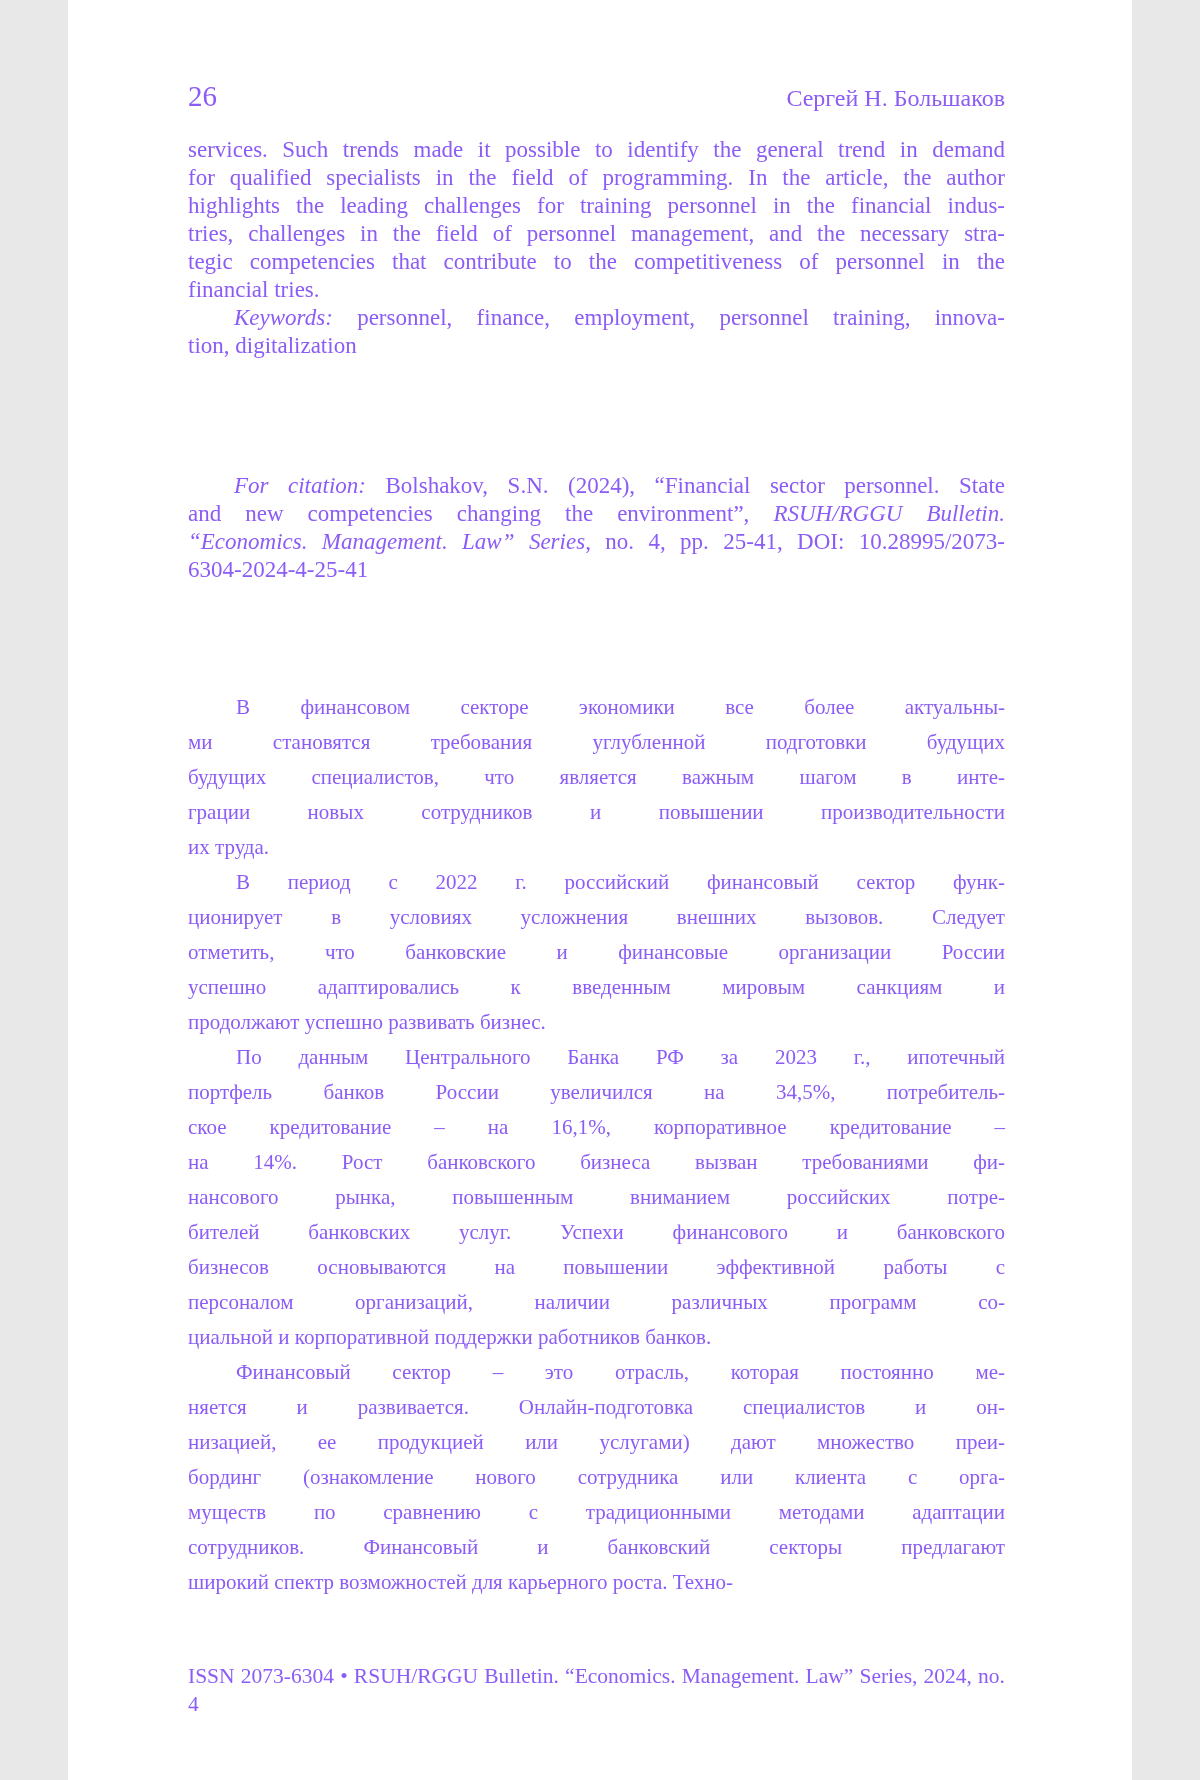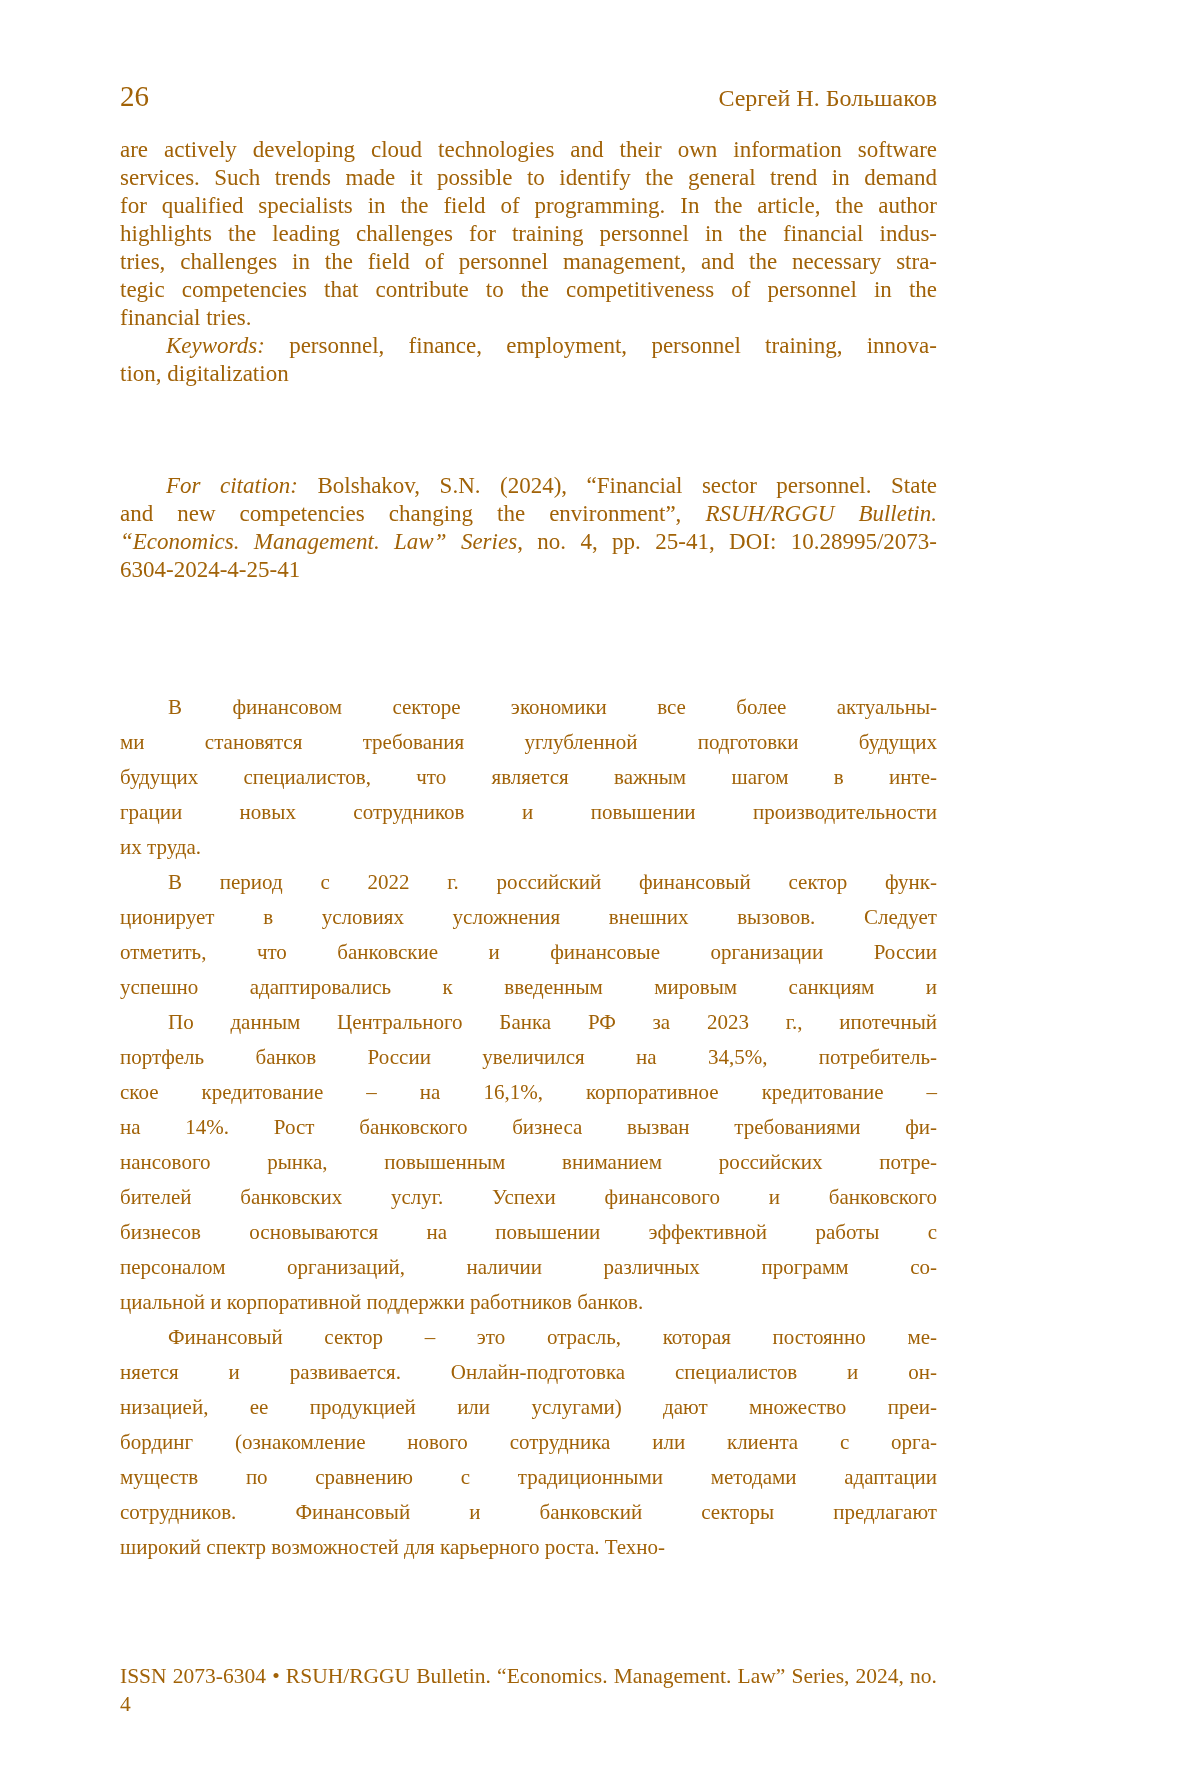--- a/index.html
+++ b/index.html
@@ -1,23 +1,23 @@
 <!DOCTYPE html>
 <html lang="ru"><head>
 <meta charset="utf-8">
 <style>
   html, body { margin: 0; padding: 0; }
   body { background: #e8e8e8; }
   .page {
     position: relative;
-    width: 1200px;
+    width: 1064px;
     height: 1780px;
     margin: 0 auto;
     background: #ffffff;
-    color: #a16207;
+    color: #8b5cf6;
     font-family: "Liberation Serif", "DejaVu Serif", serif;
     overflow: hidden;
   }
   .col { position: absolute; left: 120px; width: 817px; }
 
   
   .runhead {
     top: 82px;
     display: flex;
     justify-content: space-between;
@@ -55,21 +55,20 @@
 
 <div class="page">
 
   <header class="col runhead">
     <span class="pagenum">26</span>
     <span class="author">Сергей Н. Большаков</span>
   </header>
 
   <section class="col front abstract-block">
     <div>
-        <div class="tline just"><span>are actively developing cloud technologies and their own information software</span></div>
         <div class="tline just"><span>services. Such trends made it possible to identify the general trend in demand</span></div>
         <div class="tline just"><span>for qualified specialists in the field of programming. In the article, the author</span></div>
         <div class="tline just"><span>highlights the leading challenges for training personnel in the financial indus-</span></div>
         <div class="tline just"><span>tries, challenges in the field of personnel management, and the necessary stra-</span></div>
         <div class="tline just"><span>tegic competencies that contribute to the competitiveness of personnel in the</span></div>
         <div class="tline wrapok"><span>financial tries.</span></div>
       </div>
     <div>
         <div class="tline just ind"><span class="it">Keywords:</span><span> personnel, finance, employment, personnel training, innova-</span></div>
         <div class="tline wrapok"><span>tion, digitalization</span></div>
@@ -92,20 +91,21 @@
           <div class="tline just"><span>ми становятся требования углубленной подготовки будущих</span></div>
           <div class="tline just"><span>будущих специалистов, что является важным шагом в инте-</span></div>
           <div class="tline just"><span>грации новых сотрудников и повышении производительности</span></div>
           <div class="tline wrapok"><span>их труда.</span></div>
         </div>
         <div>
           <div class="tline just ind"><span>В период с 2022 г. российский финансовый сектор функ-</span></div>
           <div class="tline just"><span>ционирует в условиях усложнения внешних вызовов. Следует</span></div>
           <div class="tline just"><span>отметить, что банковские и финансовые организации России</span></div>
           <div class="tline just"><span>успешно адаптировались к введенным мировым санкциям и</span></div>
+          <div class="tline wrapok"><span>продолжают успешно развивать бизнес.</span></div>
         </div>
         <div>
           <div class="tline just ind"><span>По данным Центрального Банка РФ за 2023 г., ипотечный</span></div>
           <div class="tline just"><span>портфель банков России увеличился на 34,5%, потребитель-</span></div>
           <div class="tline just"><span>ское кредитование – на 16,1%, корпоративное кредитование –</span></div>
           <div class="tline just"><span>на 14%. Рост банковского бизнеса вызван требованиями фи-</span></div>
           <div class="tline just"><span>нансового рынка, повышенным вниманием российских потре-</span></div>
           <div class="tline just"><span>бителей банковских услуг. Успехи финансового и банковского</span></div>
           <div class="tline just"><span>бизнесов основываются на повышении эффективной работы с</span></div>
           <div class="tline just"><span>персоналом организаций, наличии различных программ со-</span></div>

